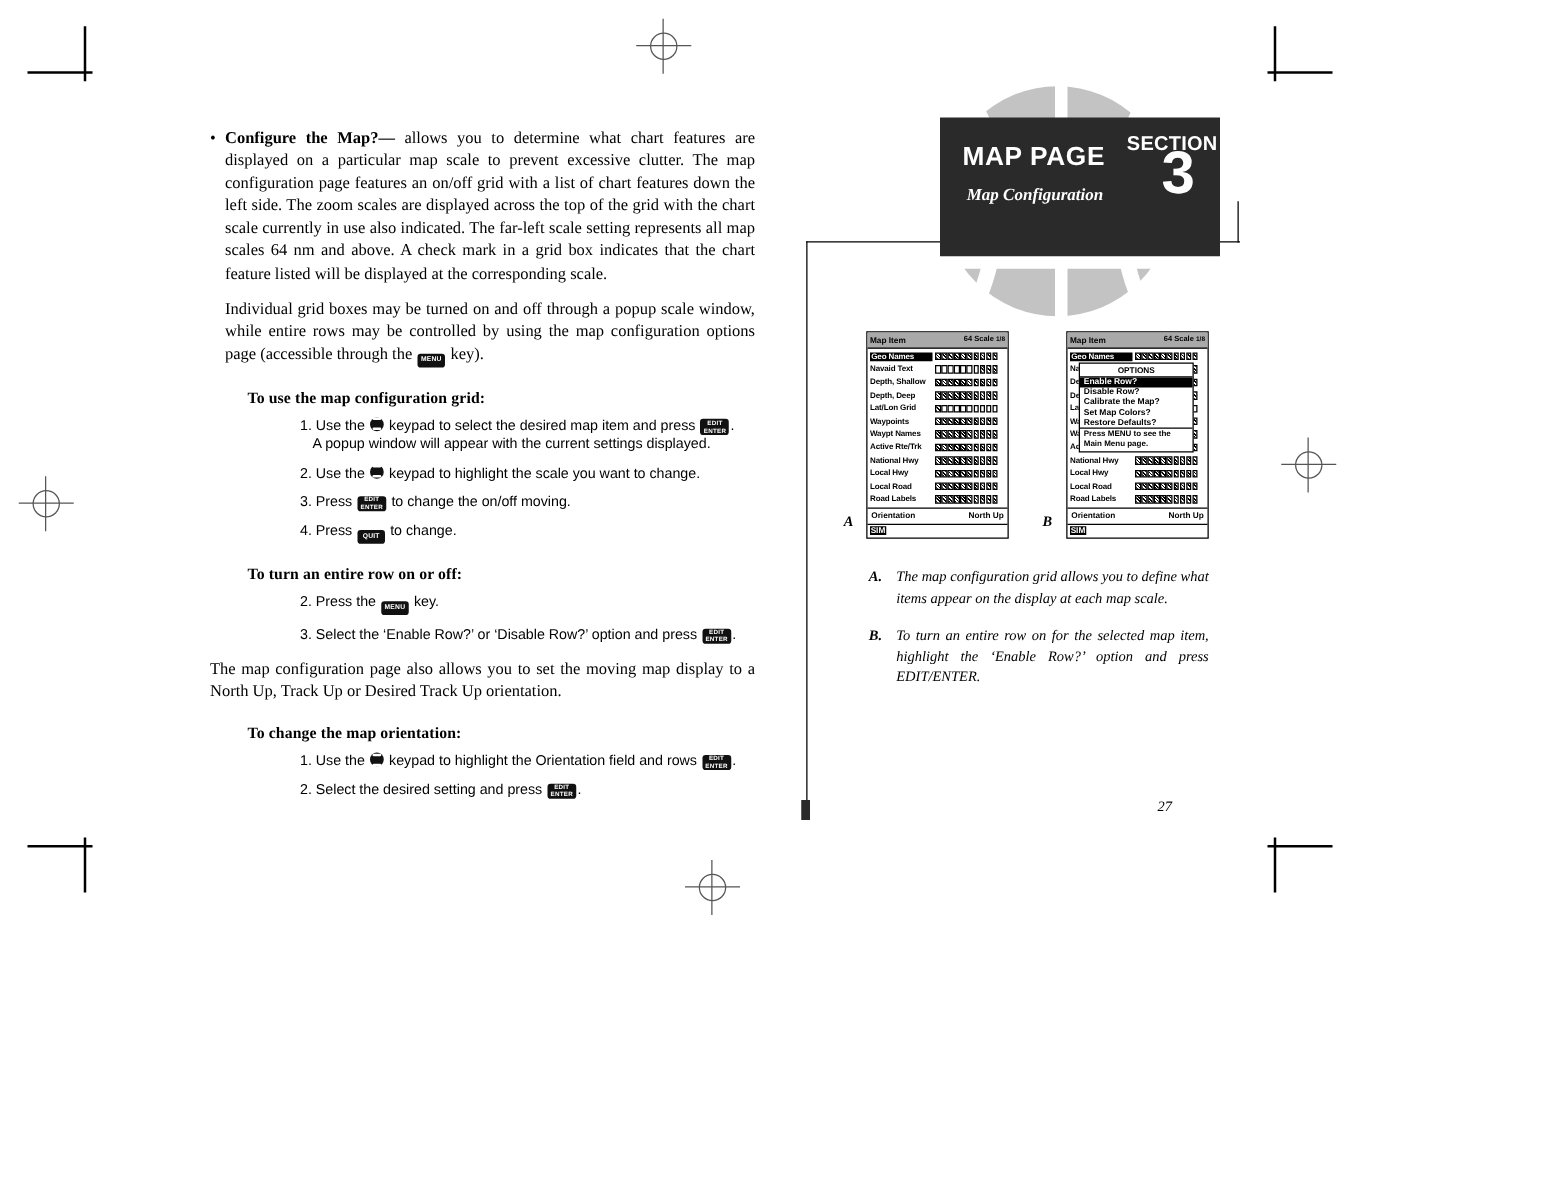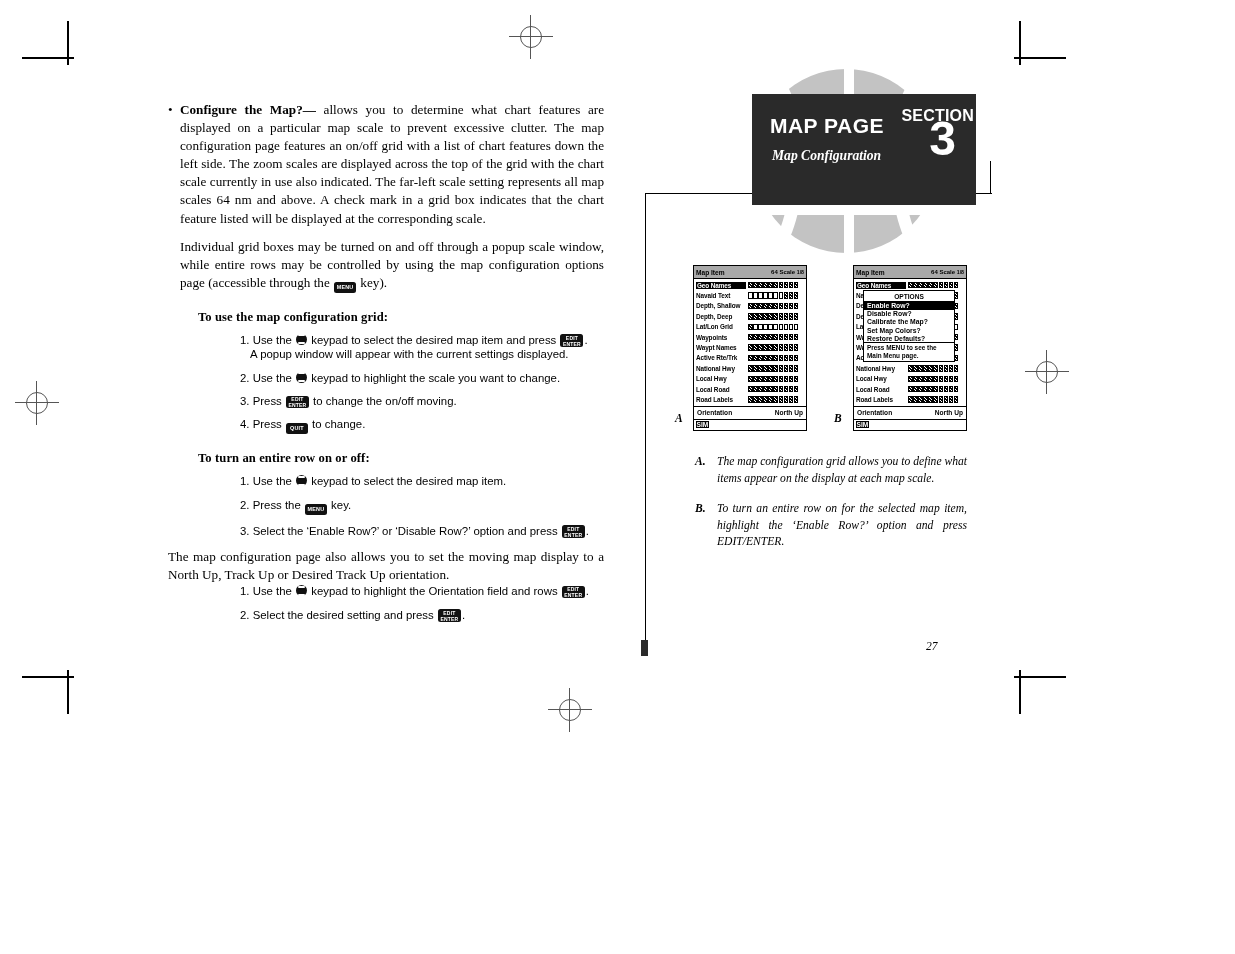--- a/index.html
+++ b/index.html
@@ -174,26 +174,25 @@
     text-align: center;
     font-family: "Liberation Sans", sans-serif;
     font-weight: bold;
     font-size: 21px;
     letter-spacing: 0.5px;
   }
   .sec-sub {
     position: absolute;
     left: 0; top: 54px;
     width: 152px;
-    text-align: left;
+    text-align: center;
     font-family: "Liberation Serif", serif;
     font-style: italic;
     font-weight: bold;
     font-size: 13.6px;
-    padding-left: 20px;
   }
   .sec-word {
     position: absolute;
     right: 2px; top: 13px;
     font-family: "Liberation Sans", sans-serif;
     font-weight: bold;
     font-size: 16px;
     letter-spacing: 0.2px;
   }
   .sec-num {
@@ -466,35 +465,32 @@
     </div>
     <div class="step">
       <span>4.</span>
       <span>Press </span><span class="keycap one-line">QUIT</span><span> to change.</span>
     </div>
   </div>
 
   <h3 class="proc-head">To turn an entire row on or off:</h3>
   <div class="steps">
     <div class="step">
-      <span>1.</span>
-      <span>Use the </span><span class="keypad-glyph"></span><span> keypad to select the desired map item.</span>
-    </div>
-    <div class="step">
       <span>2.</span>
       <span>Press the </span><span class="keycap one-line">MENU</span><span> key.</span>
     </div>
     <div class="step">
       <span>3.</span>
       <span>Select the ‘Enable Row?’ or ‘Disable Row?’ option and press </span><span class="keycap two-line"><span>EDIT</span><span>ENTER</span></span><span>.</span>
     </div>
   </div>
 
   <div class="body-para">The map configuration page also allows you to set the moving map display to a North Up, Track Up or Desired Track Up orientation.</div>
 
+  <h3 class="proc-head">To change the map orientation:</h3>
   <div class="steps">
     <div class="step">
       <span>1.</span>
       <span>Use the </span><span class="keypad-glyph"></span><span> keypad to highlight the Orientation field and rows </span><span class="keycap two-line"><span>EDIT</span><span>ENTER</span></span><span>.</span>
     </div>
     <div class="step">
       <span>2.</span>
       <span>Select the desired setting and press </span><span class="keycap two-line"><span>EDIT</span><span>ENTER</span></span><span>.</span>
     </div>
   </div>

